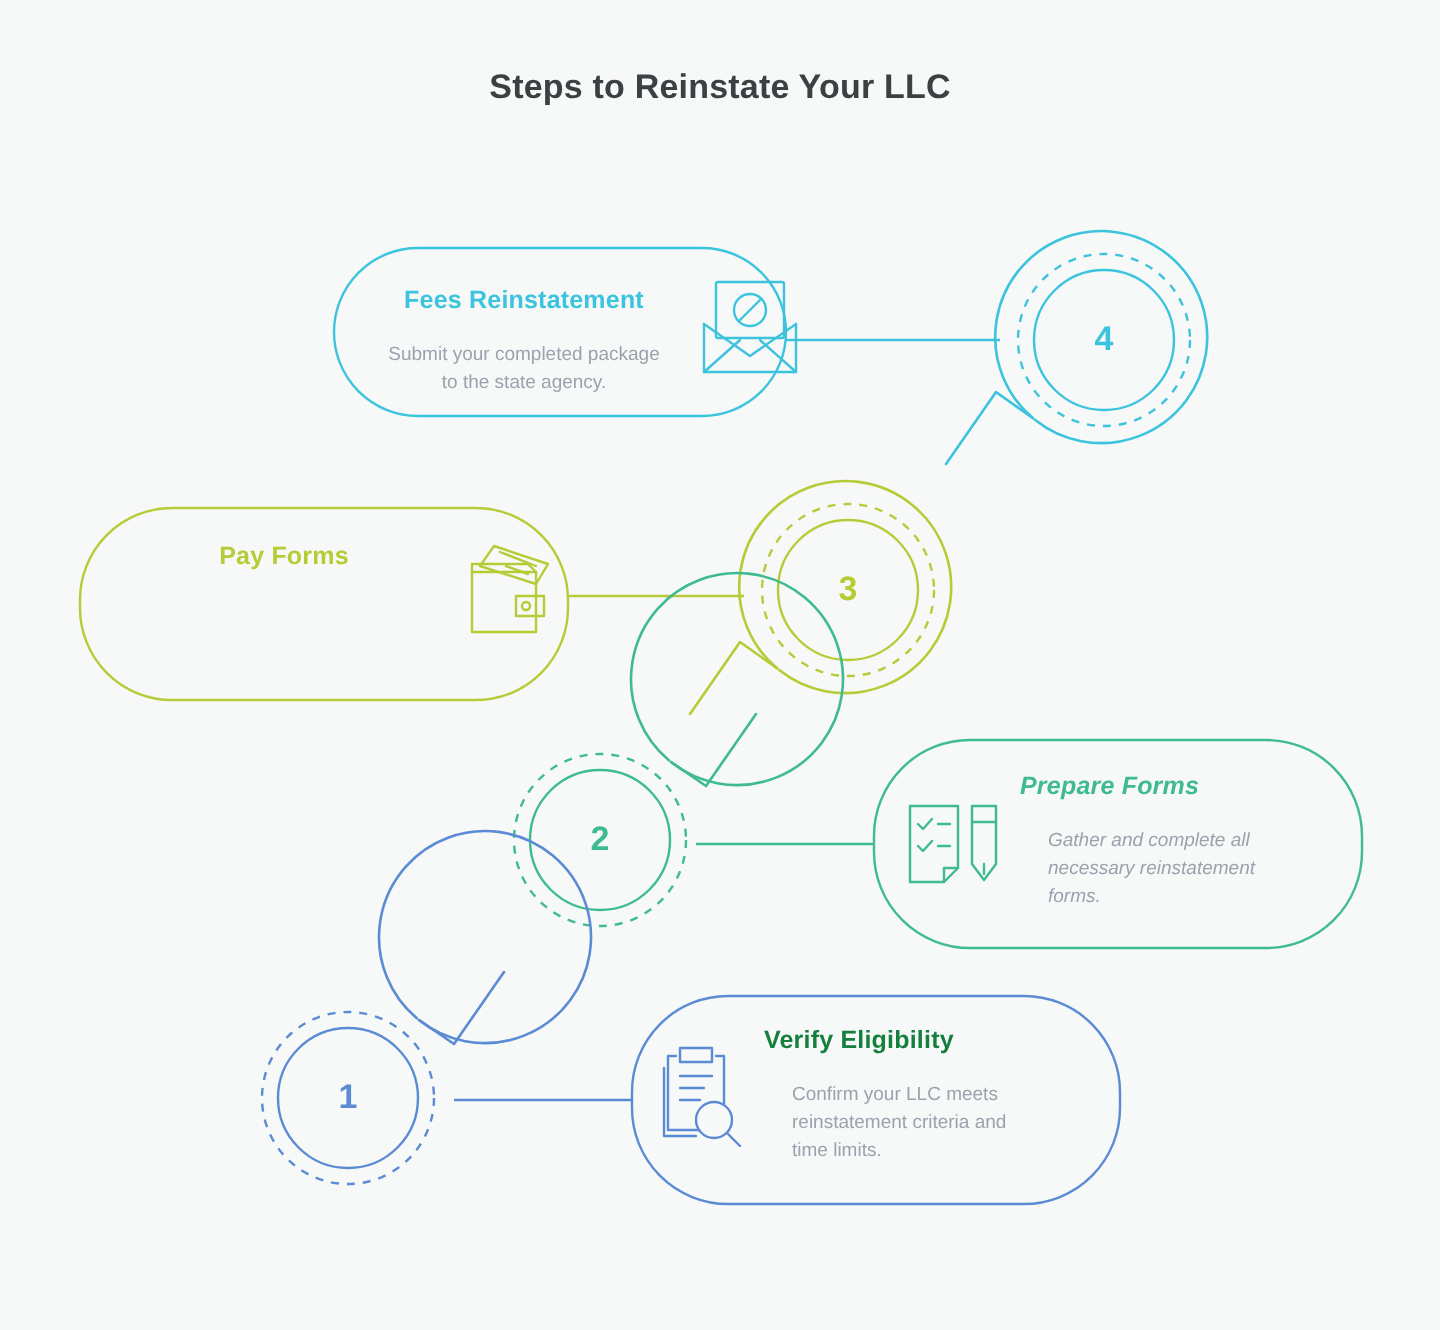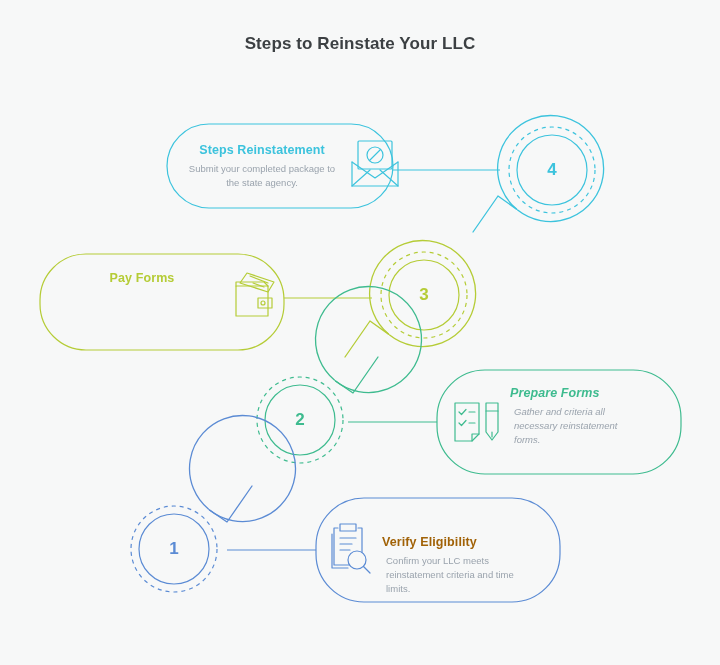--- a/index.html
+++ b/index.html
@@ -40,21 +40,21 @@
   }
   .card-title {
     font-size: 12.5px;
     font-weight: bold;
     margin: 0 0 5px 0;
     letter-spacing: 0.1px;
   }
   .card-desc {
     font-size: 9.5px;
     line-height: 1.45;
-    margin: 4px;
+    margin: 14px;
     color: #9aa3ad;
   }
   .num-label {
     position: absolute;
     font-size: 17px;
     font-weight: bold;
     text-align: center;
     pointer-events: none;
   }
 </style>
@@ -148,35 +148,35 @@
         <line x1="340" y1="538" x2="356" y2="538"></line>
         <line x1="340" y1="544" x2="352" y2="544"></line>
         <line x1="340" y1="550" x2="350" y2="550"></line>
         <circle cx="357" cy="560" r="9" fill="#f7f8f8"></circle>
         <line x1="363.5" y1="566.5" x2="370" y2="573"></line>
       </g>
     </g>
   </svg>
 
   <div class="card-text" style="left:177px; top:143px; width:170px; text-align:center;">
-    <p class="card-title" style="color:#3cc3dd;">Steps Reinstatement</p>
+    <p class="card-title" style="color:#3cc3dd;">Fees Reinstatement</p>
     <p class="card-desc">Submit your completed package to the state agency.</p>
   </div>
 
   <div class="card-text" style="left:56px; top:271px; width:172px; text-align:center;">
     <p class="card-title" style="color:#b5cc36;">Pay Forms</p>
   </div>
 
   <div class="card-text" style="left:510px; top:386px; width:140px; text-align:left;font-style:italic;">
     <p class="card-title" style="color:#3ebb8f;">Prepare Forms</p>
-    <p class="card-desc">Gather and criteria all necessary reinstatement forms.</p>
+    <p class="card-desc">Gather and complete all necessary reinstatement forms.</p>
   </div>
 
   <div class="card-text" style="left:382px; top:513px; width:142px; text-align:left;">
-    <p class="card-title" style="color:#a16207;margin-top:22px;">Verify Eligibility</p>
+    <p class="card-title" style="color:#15803d;">Verify Eligibility</p>
     <p class="card-desc">Confirm your LLC meets reinstatement criteria and time limits.</p>
   </div>
 
   <div class="num-label" style="left:532px; top:160px; width:40px; color:#3cc3dd;">4</div>
   <div class="num-label" style="left:404px; top:285px; width:40px; color:#b5cc36;">3</div>
   <div class="num-label" style="left:280px; top:410px; width:40px; color:#3ebb8f;">2</div>
   <div class="num-label" style="left:154px; top:539px; width:40px; color:#5b8bd4;">1</div>
 
 </div>
 

